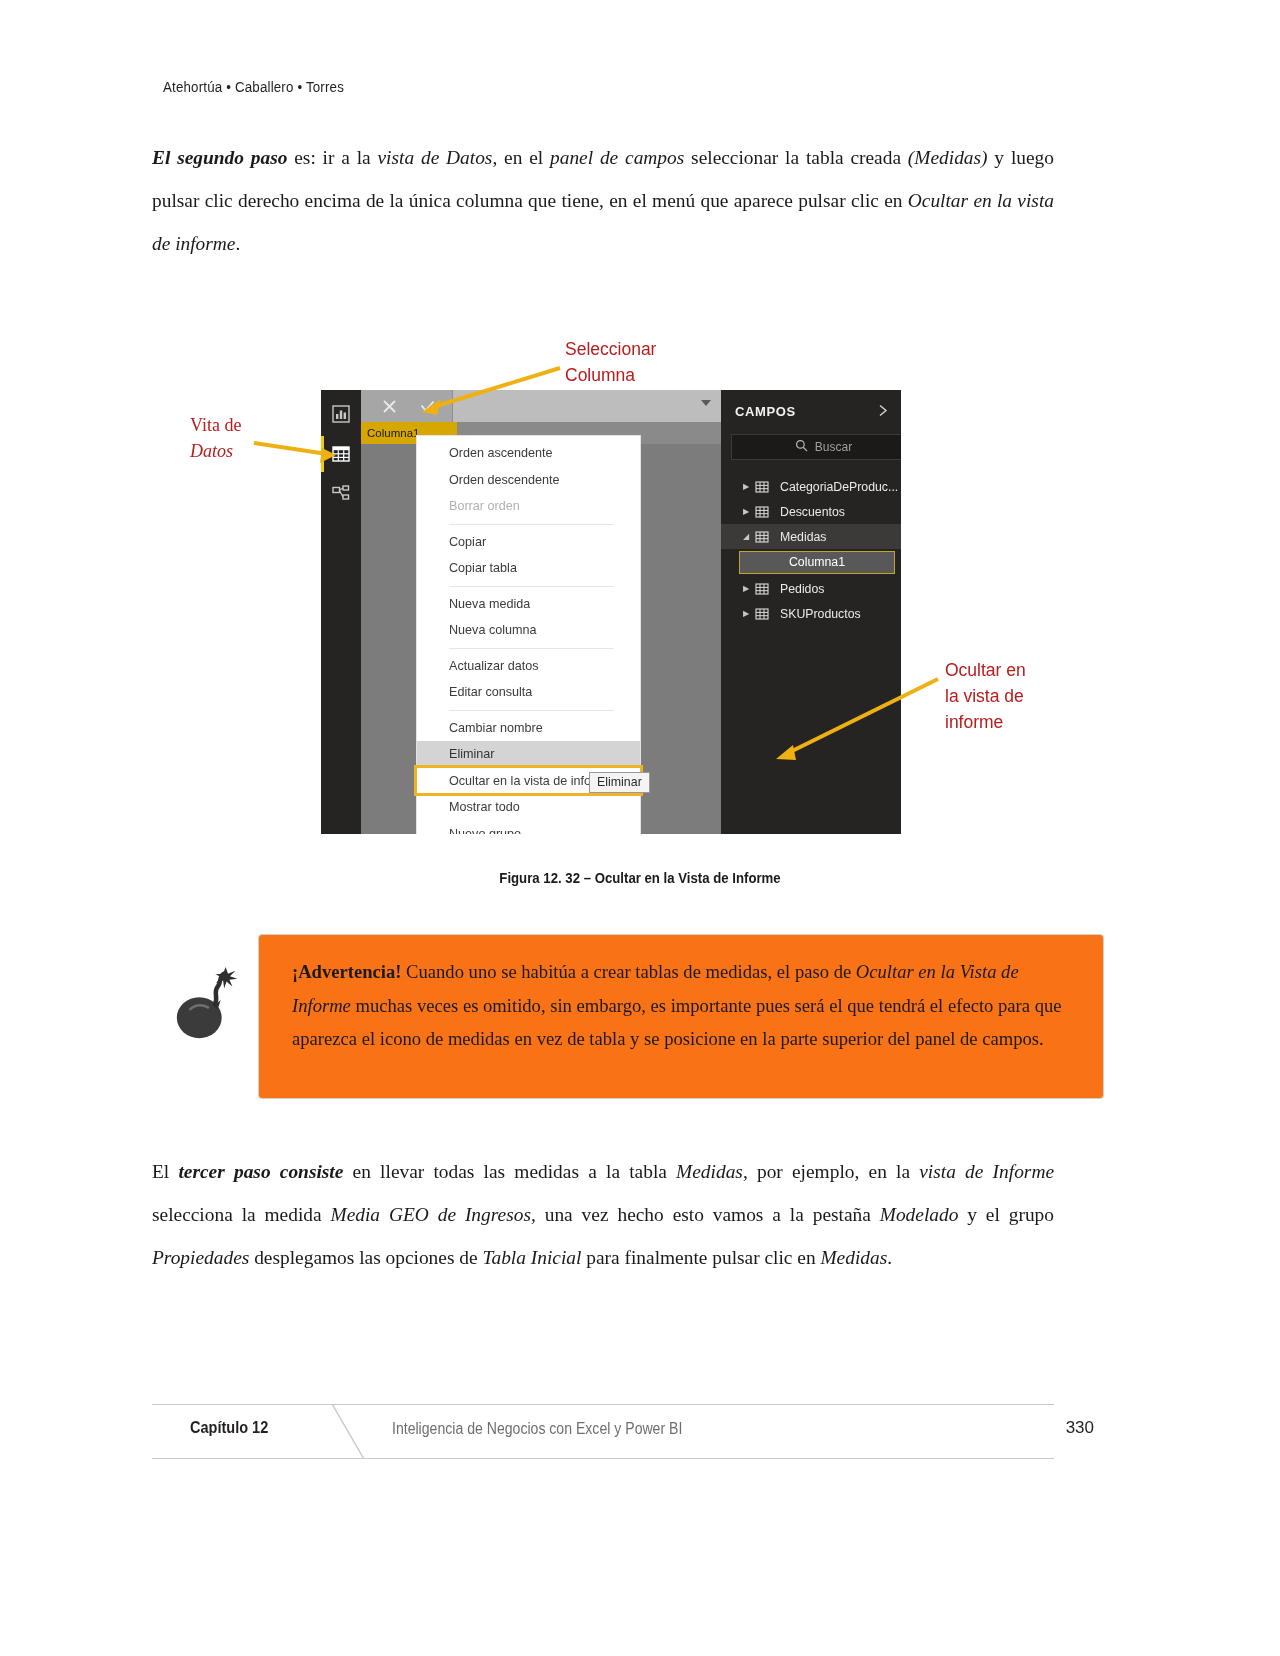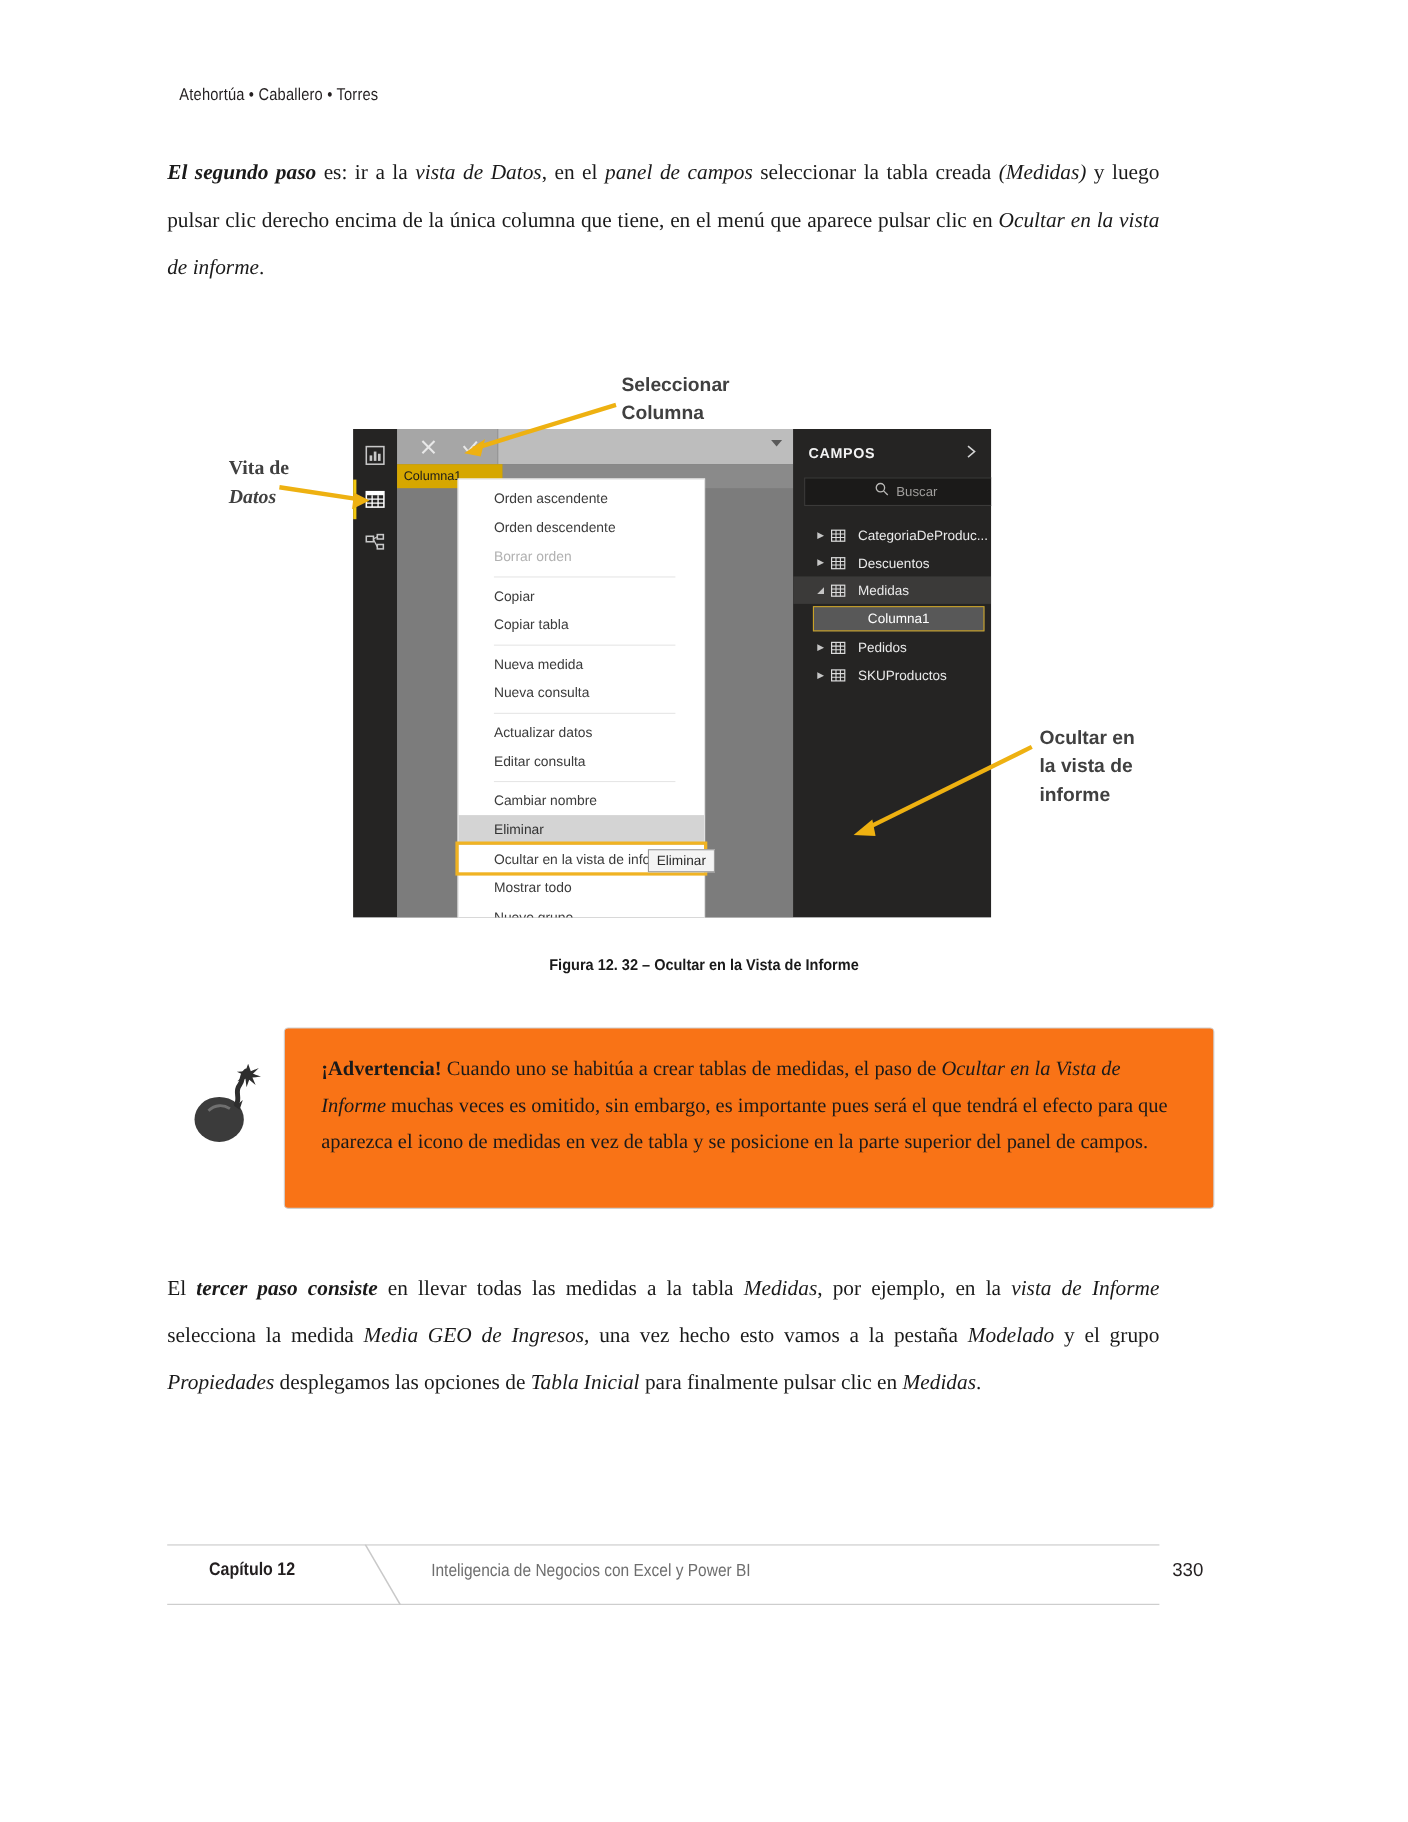--- a/index.html
+++ b/index.html
@@ -170,24 +170,24 @@
     height:23px; line-height:21px;
     background:#585858; border:1px solid #c9a227;
     color:#ffffff; font-size:12.3px;
     display:flex; align-items:center; justify-content:center;
   }
 
   
   .annot {
     position:absolute;
     font-family:"Liberation Sans", sans-serif;
-    font-size:17.5px; line-height:26px; color:#404040;font-weight:bold;
+    font-size:17.5px; line-height:26px; color:#b91c1c;
   }
   #annot-seleccionar { left:565px; top:336px; }
-  #annot-vista { left:208px; top:412px; font-family:"Liberation Serif", serif; font-size:18px; line-height:26px;}
+  #annot-vista { left:190px; top:412px; font-family:"Liberation Serif", serif; font-size:18px; line-height:26px;}
   #annot-vista i { font-style:italic; }
   #annot-ocultar { left:945px; top:657px; }
 
   .arrow-svg { position:absolute; left:0; top:0; width:1280px; height:1656px; }
 
   
   .figcaption {
     position:absolute; left:0; top:870px; width:1280px;
     text-align:center;
     font-family:"Liberation Sans", sans-serif;
@@ -306,21 +306,21 @@
 
     <div class="ctx">
       <div class="ctx-item">Orden ascendente</div>
       <div class="ctx-item">Orden descendente</div>
       <div class="ctx-item disabled">Borrar orden</div>
       <div class="ctx-sep"></div>
       <div class="ctx-item">Copiar</div>
       <div class="ctx-item">Copiar tabla</div>
       <div class="ctx-sep"></div>
       <div class="ctx-item">Nueva medida</div>
-      <div class="ctx-item">Nueva consulta</div>
+      <div class="ctx-item">Nueva columna</div>
       <div class="ctx-sep"></div>
       <div class="ctx-item">Actualizar datos</div>
       <div class="ctx-item">Editar consulta</div>
       <div class="ctx-sep"></div>
       <div class="ctx-item">Cambiar nombre</div>
       <div class="ctx-item hover">Eliminar</div>
       <div class="ctx-item-wrap">
         <div class="ctx-item">Ocultar en la vista de informe</div>
         <div class="ctx-highlight-box"></div>
         <div class="tooltip">Eliminar</div>

